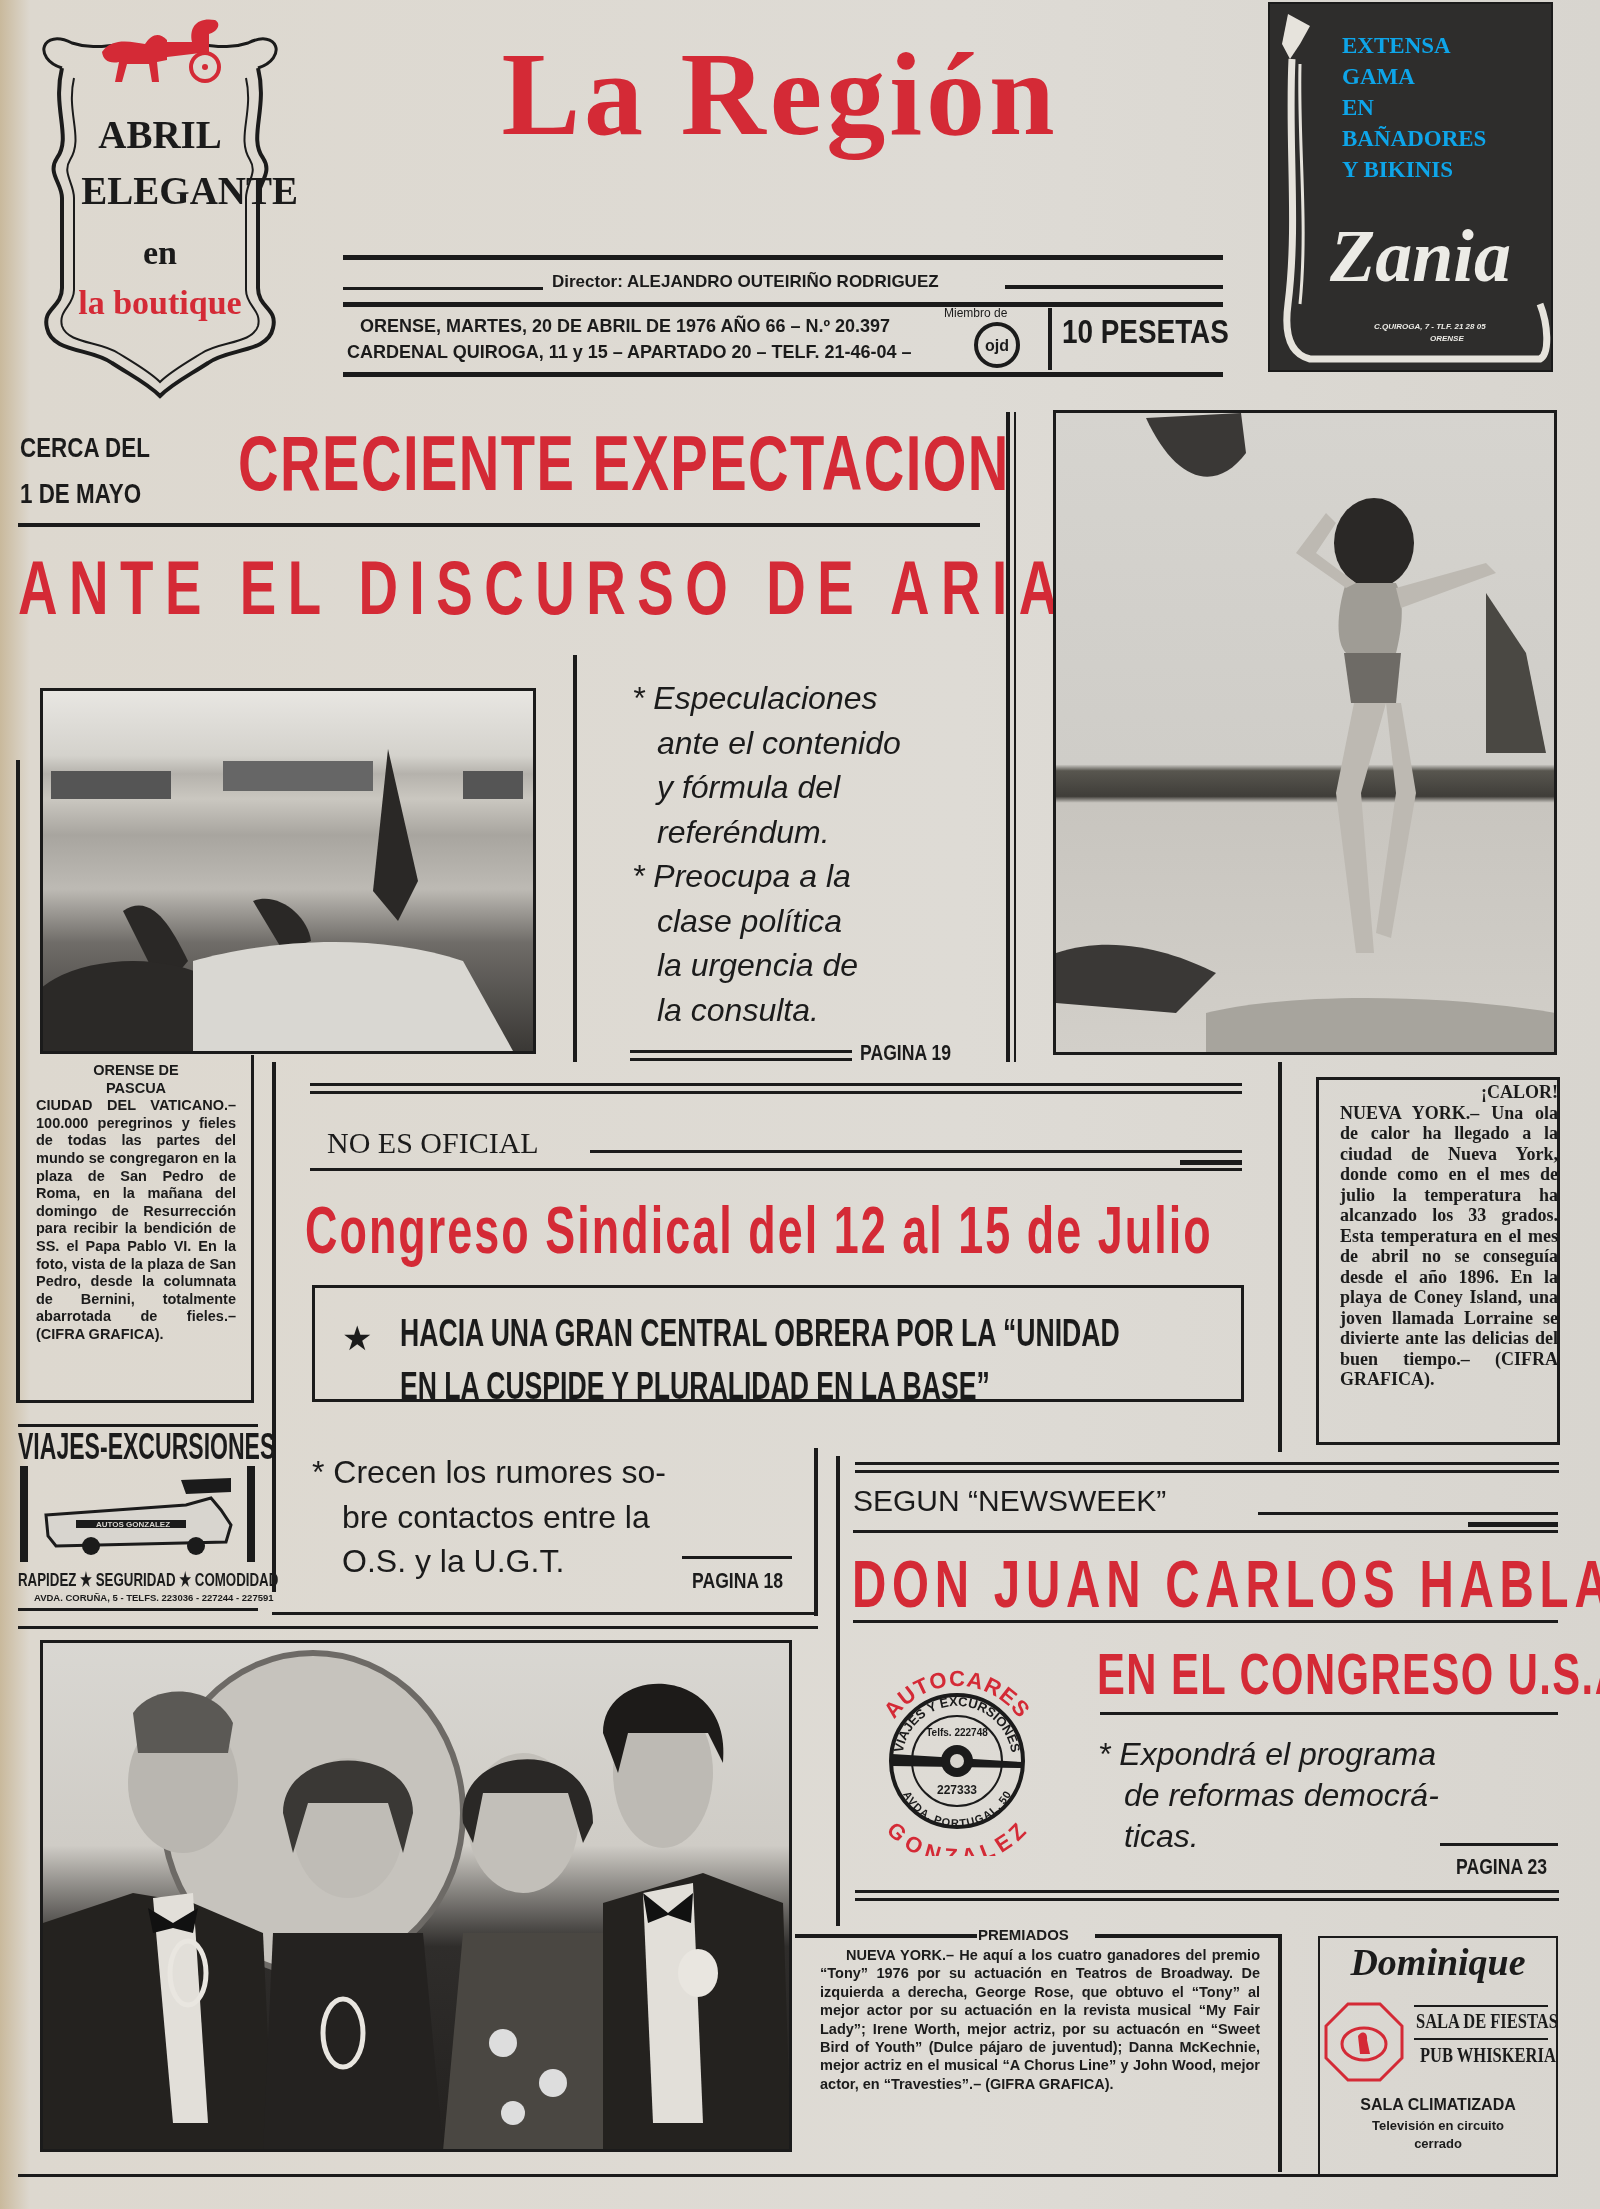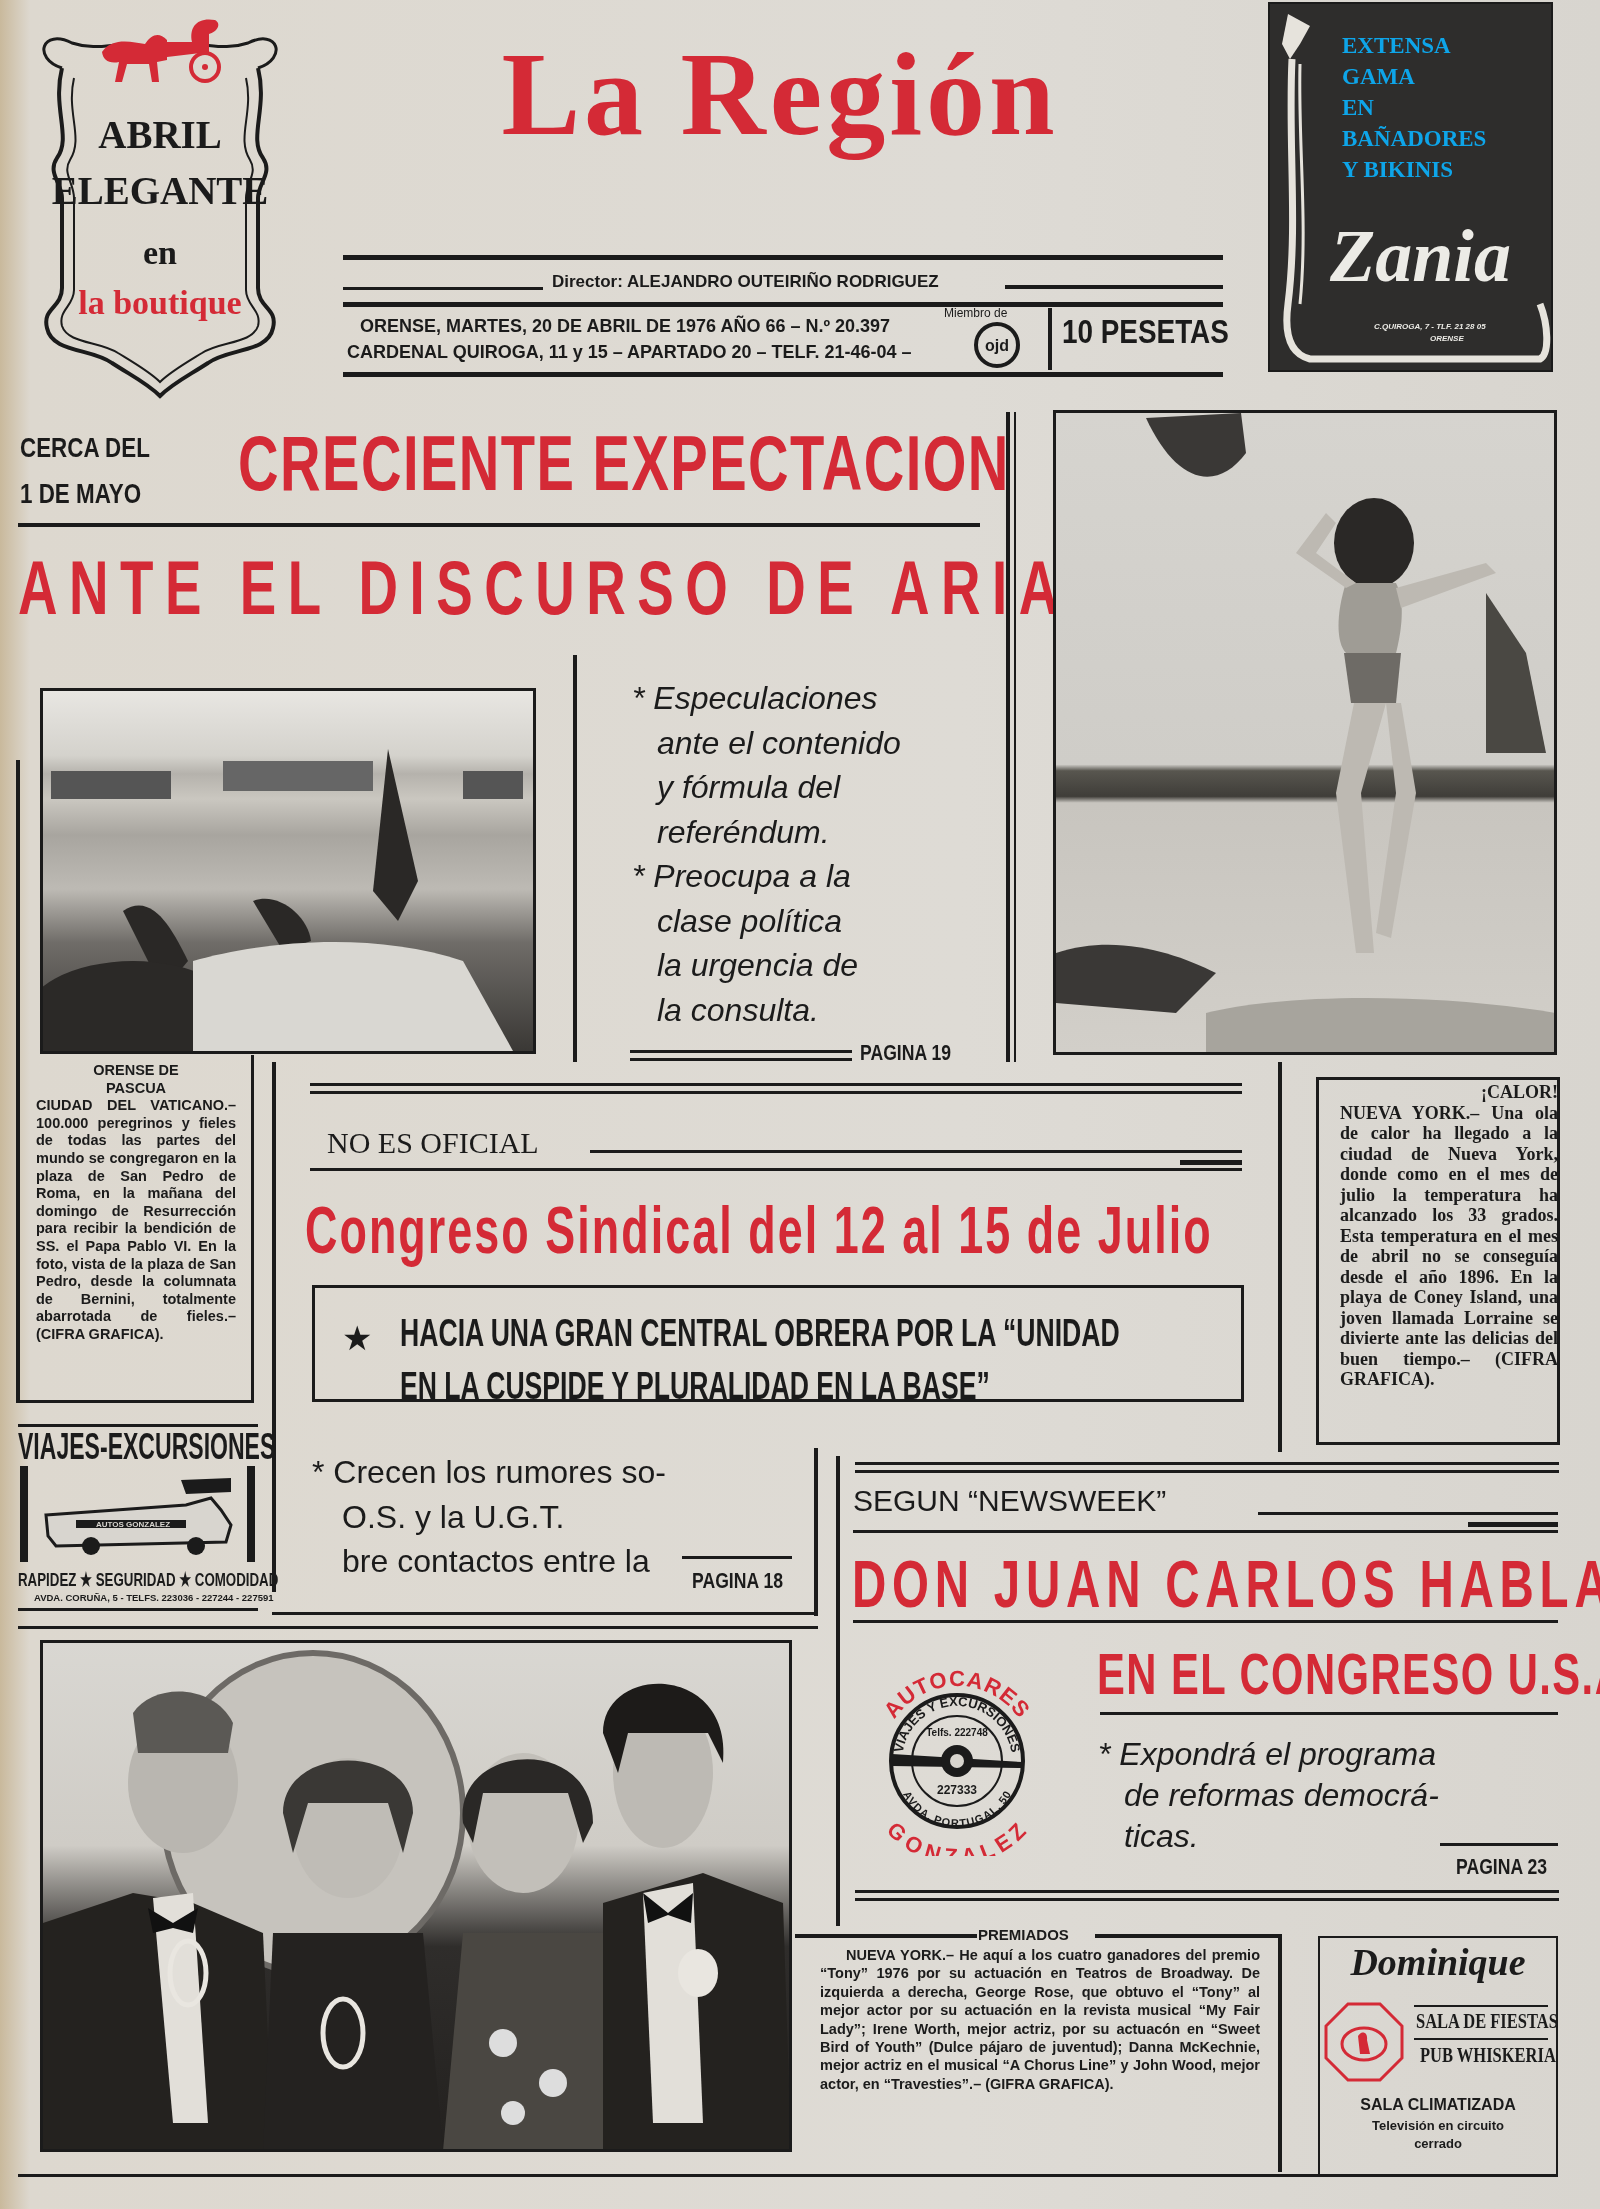--- a/index.html
+++ b/index.html
@@ -26,21 +26,21 @@
       <path d="M40 60 C30 100 50 130 35 150 C25 165 40 175 40 190 L40 280 C40 300 20 300 25 320 C30 345 70 340 90 355 C110 368 125 375 138 388 C151 375 166 368 186 355 C206 340 246 345 251 320 C256 300 236 300 236 280 L236 190 C236 175 251 165 241 150 C226 130 246 100 236 60" fill="none" stroke="#1b1b1b" stroke-width="4"></path>
       <path d="M52 70 C44 105 62 130 48 152 C40 165 52 175 52 190 L52 282 C52 298 36 302 40 318 C46 336 78 333 96 345 C114 356 128 364 138 374 C148 364 162 356 180 345 C198 333 230 336 236 318 C240 302 224 298 224 282 L224 190 C224 175 236 165 228 152 C214 130 232 105 224 70" fill="none" stroke="#1b1b1b" stroke-width="2"></path>
     </svg>
     <svg class="abs" style="left:75px;top:4px" width="135" height="75" viewBox="0 0 135 75">
       <path d="M5 40 C15 25 35 30 48 32 C55 22 62 20 70 28 L70 48 L60 50 L62 70 L55 70 L52 52 L30 52 L25 70 L18 70 L22 50 C12 52 6 48 5 40 Z" fill="#d42a36"></path>
       <path d="M70 30 L95 30 C92 15 100 5 118 8 C125 12 120 20 112 22 L112 40 L70 45 Z" fill="#d42a36"></path>
       <circle cx="108" cy="55" r="14" fill="none" stroke="#d42a36" stroke-width="4"></circle>
       <circle cx="108" cy="55" r="3" fill="#d42a36"></circle>
     </svg>
     <div class="abs cond" style="left:0;width:276px;top:104px;text-align:center;font-size:39px;font-family:'Liberation Serif',serif;">ABRIL</div>
-    <div class="abs cond" style="left:0;width:276px;top:160px;text-align:center;font-size:39px;font-family:'Liberation Serif',serif;">ELEGANTE</div>
+    <div class="abs cond" style="left:0;width:276px;top:160px;text-align:right;font-size:39px;font-family:'Liberation Serif',serif;">ELEGANTE</div>
     <div class="abs" style="left:0;width:276px;top:226px;text-align:center;font-size:34px;font-weight:bold;font-family:'Liberation Serif',serif;">en</div>
     <div class="abs red" style="left:0;width:276px;top:276px;text-align:center;font-size:34px;font-weight:bold;font-family:'Liberation Serif',serif;">la boutique</div>
   </div>
 
   <div class="abs red" style="left:335px;top:30px;width:890px;text-align:center;font-family:'Liberation Serif',serif;font-weight:bold;font-size:118px;letter-spacing:4px;line-height:130px;">La Región</div>
 
   <div class="rule" style="left:343px;top:255px;width:880px;height:5px;"></div>
   <div class="rule" style="left:343px;top:287px;width:200px;height:3px;"></div>
   <div class="abs" style="left:552px;top:272px;font-size:17px;font-weight:bold;">Director: ALEJANDRO OUTEIRIÑO RODRIGUEZ</div>
   <div class="rule" style="left:1005px;top:285px;width:218px;height:4px;"></div>
@@ -147,22 +147,22 @@
   <div class="rule" style="left:590px;top:1150px;width:652px;height:3px;"></div>
   <div class="rule" style="left:1180px;top:1160px;width:62px;height:5px;"></div>
   <div class="rule" style="left:310px;top:1168px;width:932px;height:3px;"></div>
   <div class="abs cond red" style="left:305px;top:1192px;font-size:66px;transform:scaleX(0.68);letter-spacing:3px;white-space:nowrap;">Congreso Sindical del 12 al 15 de Julio</div>
   <div class="box" style="left:312px;top:1285px;width:932px;height:117px;"></div>
   <div class="abs" style="left:342px;top:1318px;font-size:34px;">★</div>
   <div class="abs cond" style="left:400px;top:1312px;font-size:38px;transform:scaleX(0.7);white-space:nowrap;">HACIA UNA GRAN CENTRAL OBRERA POR LA “UNIDAD</div>
   <div class="abs cond" style="left:400px;top:1365px;font-size:38px;transform:scaleX(0.7);white-space:nowrap;">EN LA CUSPIDE Y PLURALIDAD EN LA BASE”</div>
   <div class="abs" style="left:312px;top:1450px;font-size:32px;line-height:44.5px;">
     <div>* Crecen los rumores so-</div>
+    <div style="padding-left:30px">bre contactos entre la</div>
     <div style="padding-left:30px">O.S. y la U.G.T.</div>
-    <div style="padding-left:30px">bre contactos entre la</div>
   </div>
   <div class="rule" style="left:682px;top:1556px;width:110px;height:3px;"></div>
   <a class="abs cond" style="left:692px;top:1568px;font-size:22px;transform:scaleX(0.8);text-decoration:none;color:#1b1b1b;">PAGINA 18</a>
   <div class="rule" style="left:814px;top:1448px;width:4px;height:168px;"></div>
   <div class="rule" style="left:272px;top:1612px;width:546px;height:3px;"></div>
 
   <div class="rule" style="left:18px;top:1424px;width:240px;height:3px;"></div>
   <div class="abs cond" style="left:18px;top:1426px;font-size:36px;transform:scaleX(0.64);white-space:nowrap;">VIAJES-EXCURSIONES</div>
   <div class="rule" style="left:20px;top:1466px;width:8px;height:96px;"></div>
   <div class="rule" style="left:247px;top:1466px;width:8px;height:96px;"></div>

